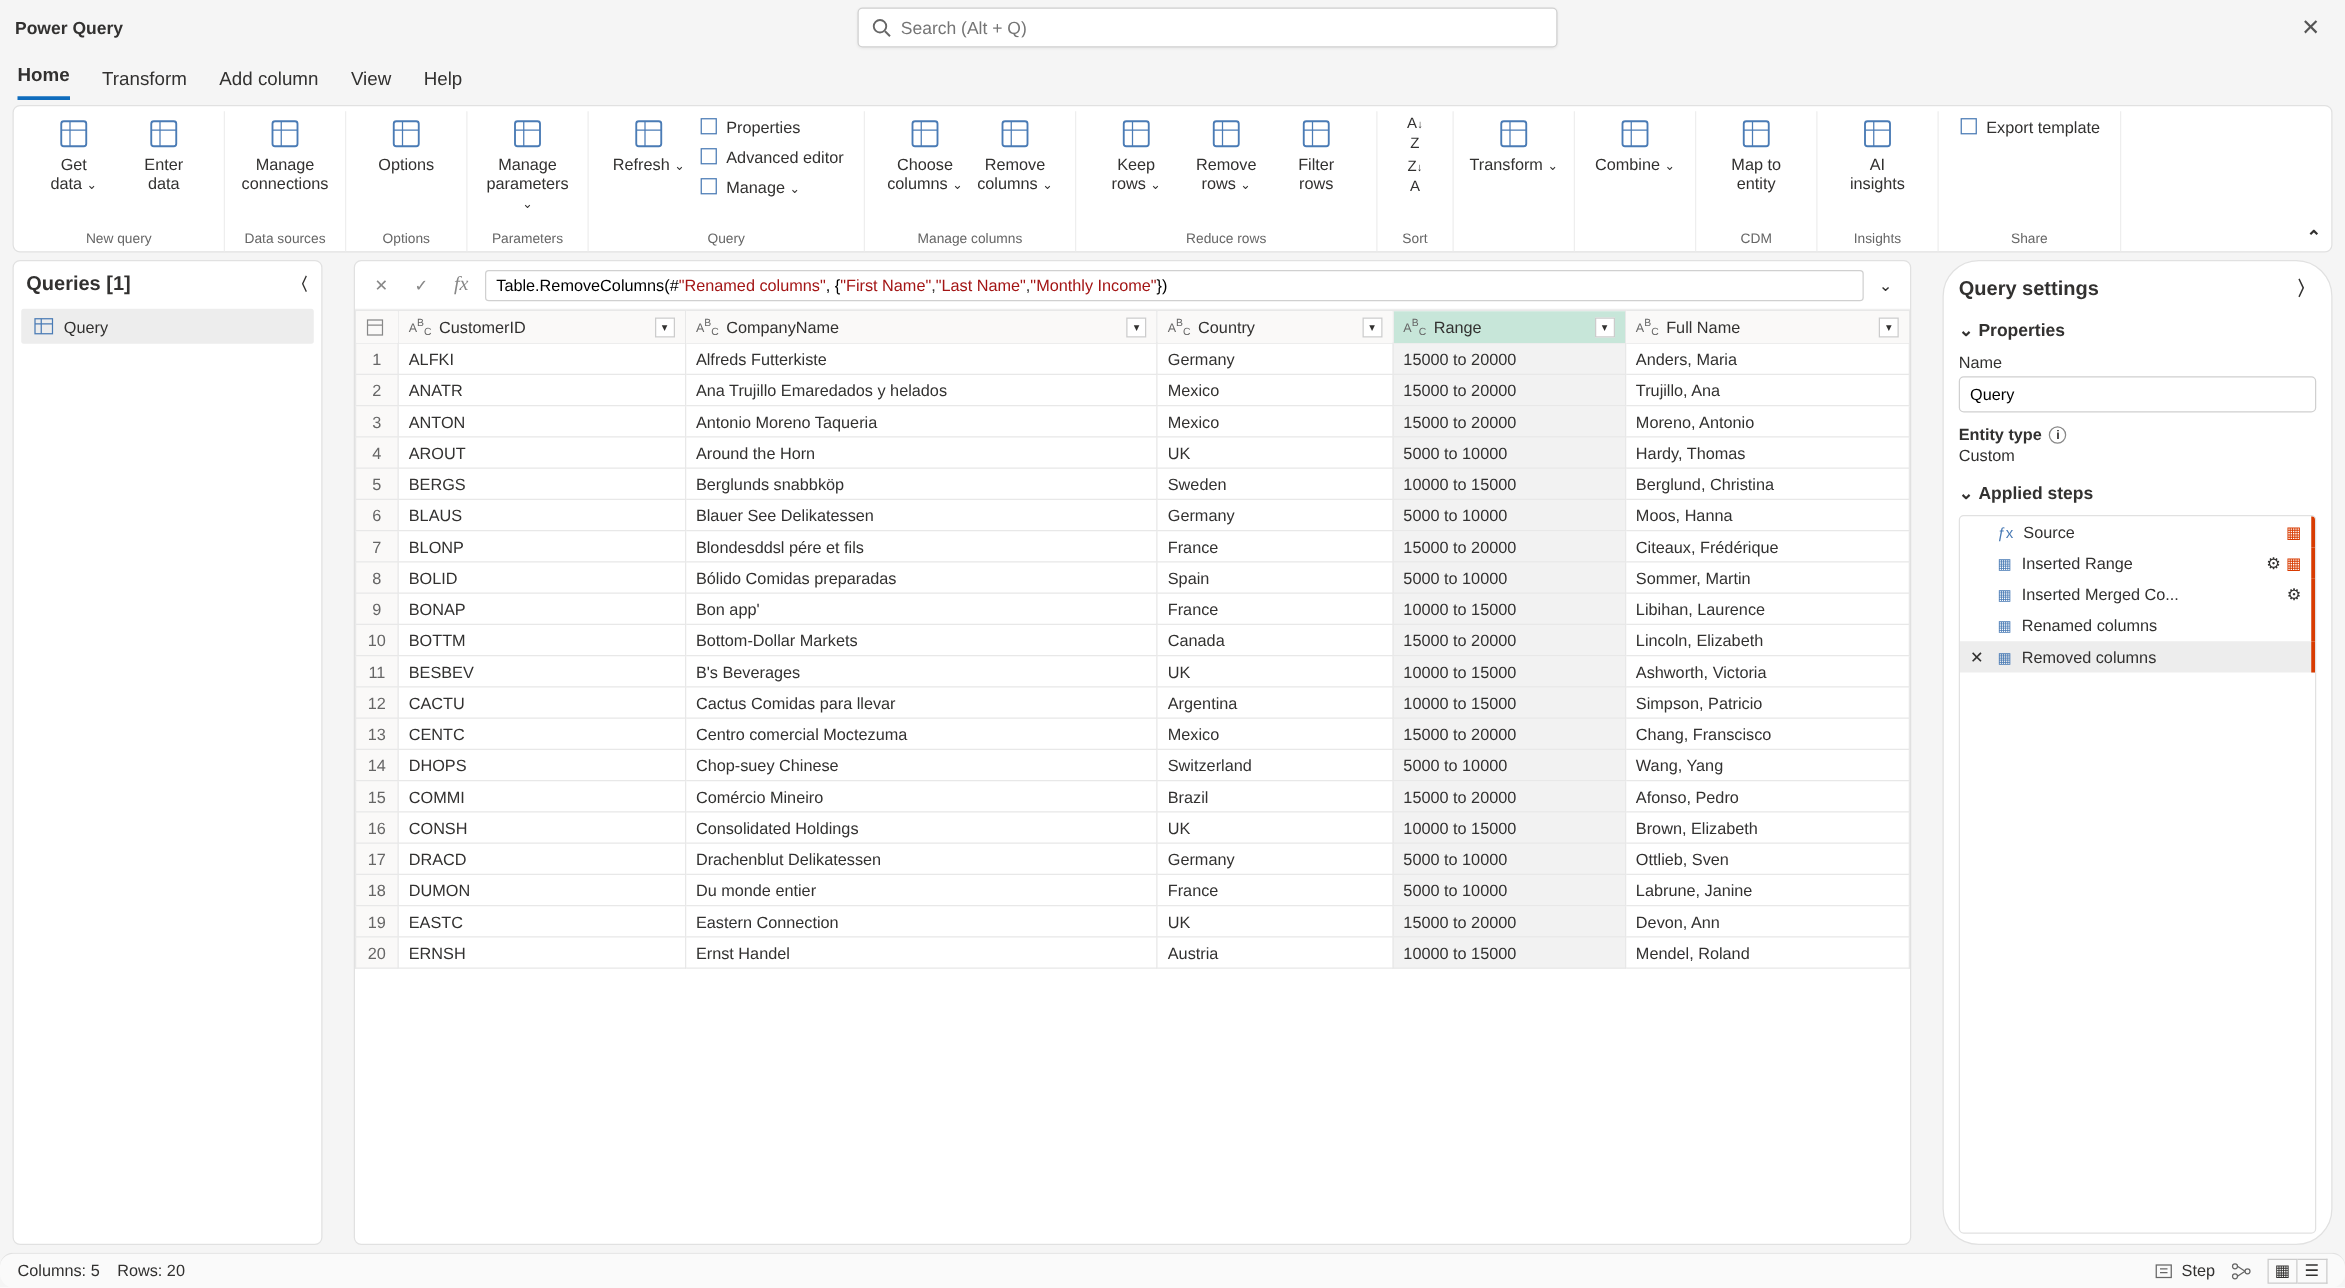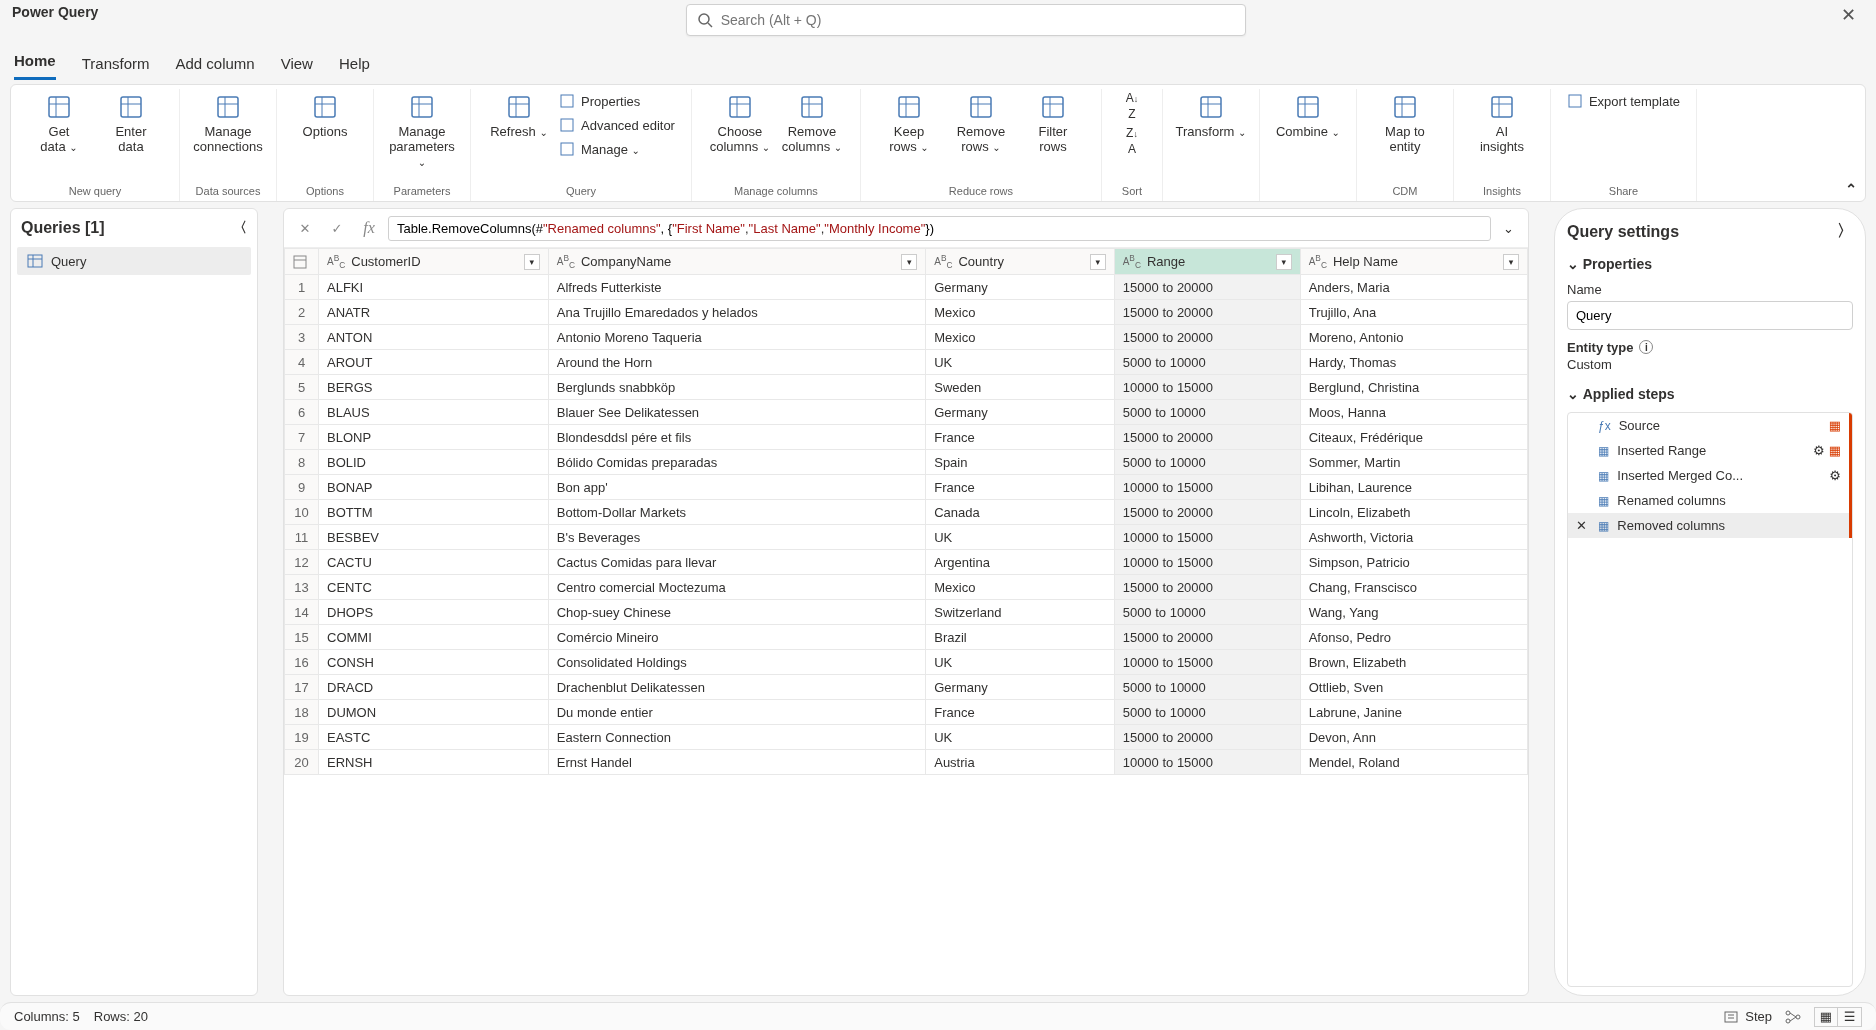--- a/index.html
+++ b/index.html
@@ -1,20 +1,20 @@
 <!DOCTYPE html>
 <html><head>
 <meta charset="utf-8">
 <style>
 * { margin: 0; padding: 0; box-sizing: border-box; font-family: "Segoe UI", sans-serif; }
 body { background: #f5f5f5; font-size: 13px; color: #323130; overflow: hidden; }
 .app { display: flex; flex-direction: column; height: 1030px; width: 1876px; }
 
 
-.titlebar { display: flex; height: 44px; padding: 4px 12px; }
+.titlebar { display: flex; align-items: center; height: 44px; padding: 16px 12px; }
 .titlebar-title { font-size: 14px; font-weight: 600; }
 .searchbox { margin-left: auto; margin-right: auto; width: 560px; height: 32px; border: 1px solid #d0d0d0; border-radius: 4px; background: #fff; display: flex; align-items: center; padding: 0 10px; box-shadow: 0 1px 2px rgba(0,0,0,0.05);}
 .searchbox svg { flex-shrink: 0; }
 .searchbox input { border: none; outline: none; margin-left: 8px; font-size: 14px; flex: 1; color: #1d4ed8; }
 .close-x { font-size: 18px; color: #555; padding: 0 8px; cursor: pointer; }
 
 
 .tabbar { display: flex; gap: 26px; padding: 0 14px; height: 36px; align-items: end; }
 .tab { font-size: 15px; padding-bottom: 8px; cursor: pointer; }
 .tab.active { font-weight: 600; border-bottom: 3px solid #0f6cbd; }
@@ -65,21 +65,21 @@
 .colhdr .filter { margin-left: auto; cursor: pointer; border: 1px solid #ccc; width: 16px; height: 16px; display: flex; align-items: center; justify-content: center; font-size: 9px; background: #fff; }
 .typeicon { font-size: 10px; color: #666; }
 
 
 .settings { width: 312px; display: flex; flex-direction: column; padding: 8px 12px; border-radius: 29px; }
 .settings-header { display: flex; align-items: center; font-size: 16px; font-weight: 600; padding: 4px 0 10px 0; }
 .settings-header .collapse { margin-left: auto; cursor: pointer; }
 .section-title { display: flex; align-items: center; gap: 4px; font-weight: 600; font-size: 14px; margin: 4px 0; }
 .field-label { font-size: 13px; margin: 6px 0 4px; }
 .text-input { width: 100%; border: 1px solid #d0d0d0; border-radius: 4px; padding: 6px 8px; font-size: 13px; }
-.entity-label { display: flex; align-items: flex-start; gap: 6px; margin-top: 10px; font-size: 13px; font-weight: 600;}
+.entity-label { display: flex; align-items: flex-end; gap: 6px; margin-top: 10px; font-size: 13px; font-weight: 600;}
 .entity-val { font-size: 13px; margin-top: 2px; }
 .steps-list { border: 1px solid #e1e1e1; border-radius: 4px; margin-top: 6px; flex: 1; overflow: auto; }
 .step { display: flex; align-items: center; gap: 8px; padding: 5px 8px; font-size: 13px; cursor: pointer; border-right: 3px solid #d83b01; }
 .step.sel { background: #ededed; }
 .step .del { opacity: 0; width: 14px; }
 .step.sel .del { opacity: 1; }
 .step .gears { margin-left: auto; display: flex; gap: 4px; }
 .step .label { flex: 1; overflow: hidden; text-overflow: ellipsis; white-space: nowrap; }
 
 
@@ -438,21 +438,21 @@
                 <th class="range">
                   <div class="colhdr">
                     <span class="typeicon">A<sup>B</sup><sub>C</sub></span>
                     <span>Range</span>
                     <span class="filter">▾</span>
                   </div>
                 </th>
                 <th>
                   <div class="colhdr">
                     <span class="typeicon">A<sup>B</sup><sub>C</sub></span>
-                    <span>Help Name</span>
+                    <span>Full Name</span>
                     <span class="filter">▾</span>
                   </div>
                 </th>
               </tr>
             </thead>
             <tbody>
               <tr>
                 <td class="rownum">1</td>
                 <td>ALFKI</td>
                 <td>Alfreds Futterkiste</td>

